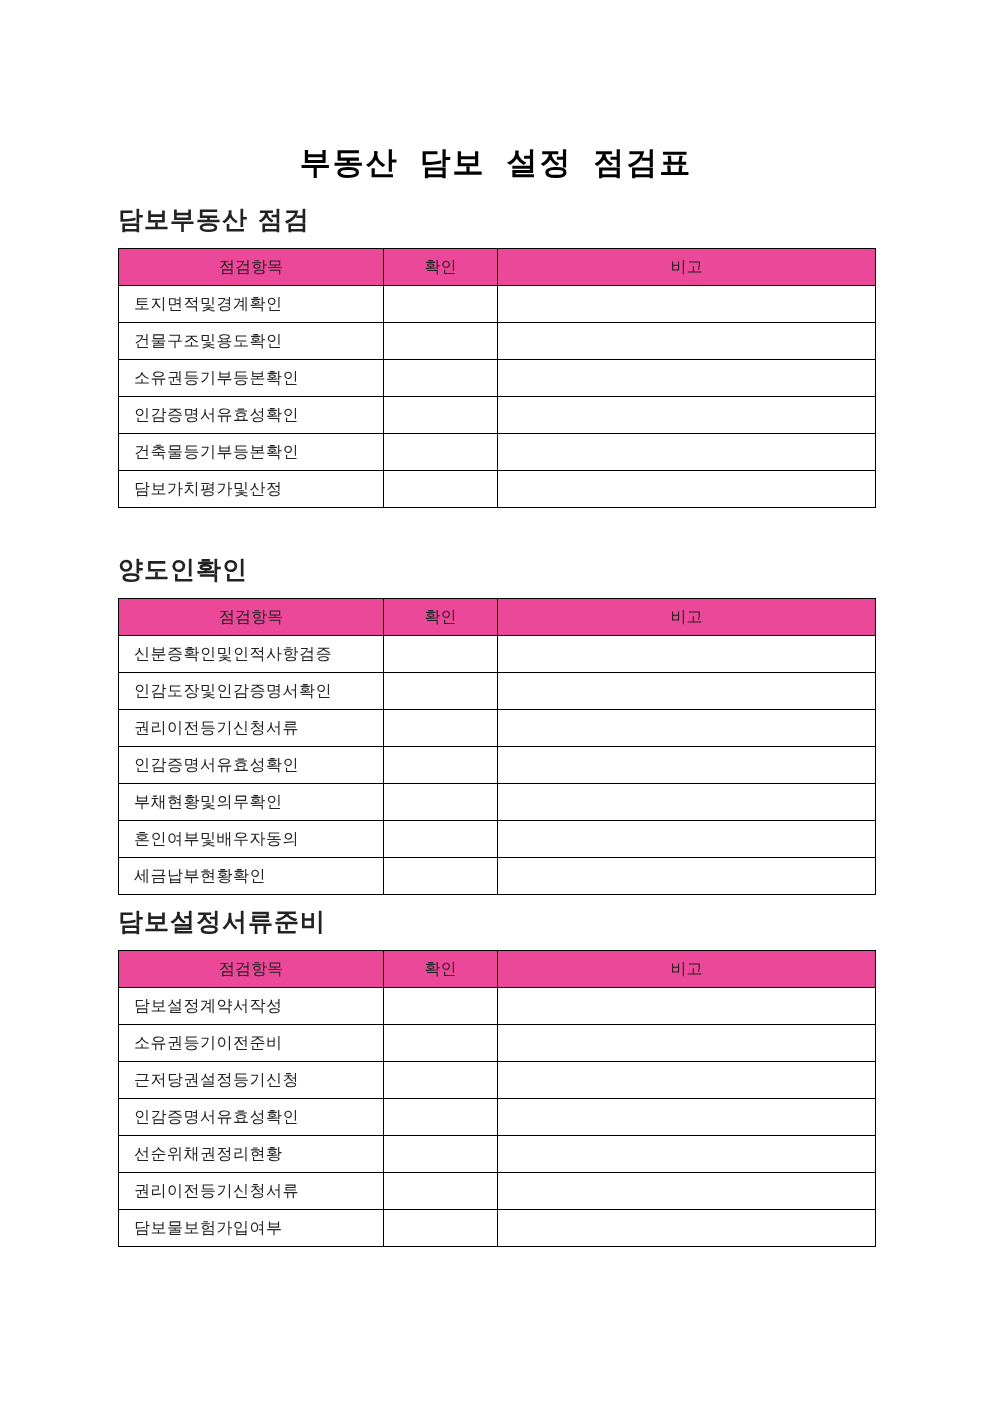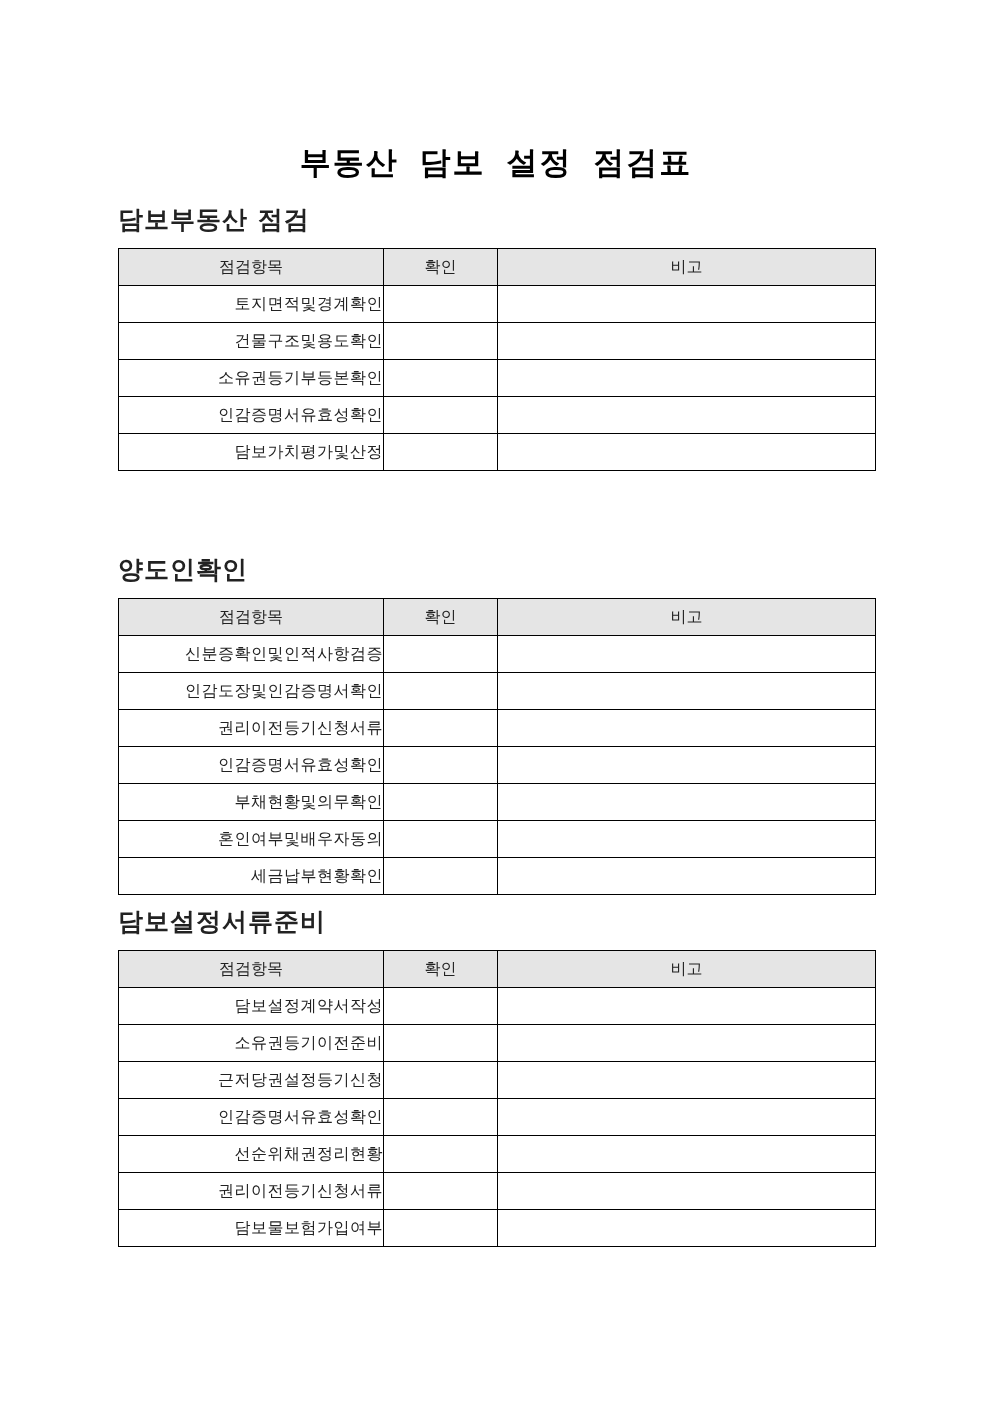--- a/index.html
+++ b/index.html
@@ -50,26 +50,26 @@
     table.checklist th,
     table.checklist td {
       border: 1.5px solid #000;
       height: 36px;
       padding: 0;
       font-size: 16px;
       font-weight: normal;
       color: #222;
     }
     table.checklist th {
-      background: #e5e5e5;
+      background: #ec4899;
       text-align: center;
     }
     table.checklist td.item {
-      padding-left: 9px;
-      text-align: right;
+      padding-left: 15px;
+      text-align: left;
       letter-spacing: 0.5px;
     }
     col.c1 { width: 265px; }
     col.c2 { width: 114px; }
     col.c3 { width: 378px; }
     #sec1 { top: 205px; }
     #sec2 { top: 555px; }
     #sec3 { top: 907px; }
     .table-wrap { margin-top: 13px; }
   </style>
@@ -109,20 +109,25 @@
           <td class="item">소유권등기부등본확인</td>
           <td></td>
           <td></td>
         </tr>
         <tr>
           <td class="item">인감증명서유효성확인</td>
           <td></td>
           <td></td>
         </tr>
         <tr>
+          <td class="item">건축물등기부등본확인</td>
+          <td></td>
+          <td></td>
+        </tr>
+        <tr>
           <td class="item">담보가치평가및산정</td>
           <td></td>
           <td></td>
         </tr>
       </tbody>
     </table>
   </div>
 </div>
 
 <div class="section" id="sec2">

